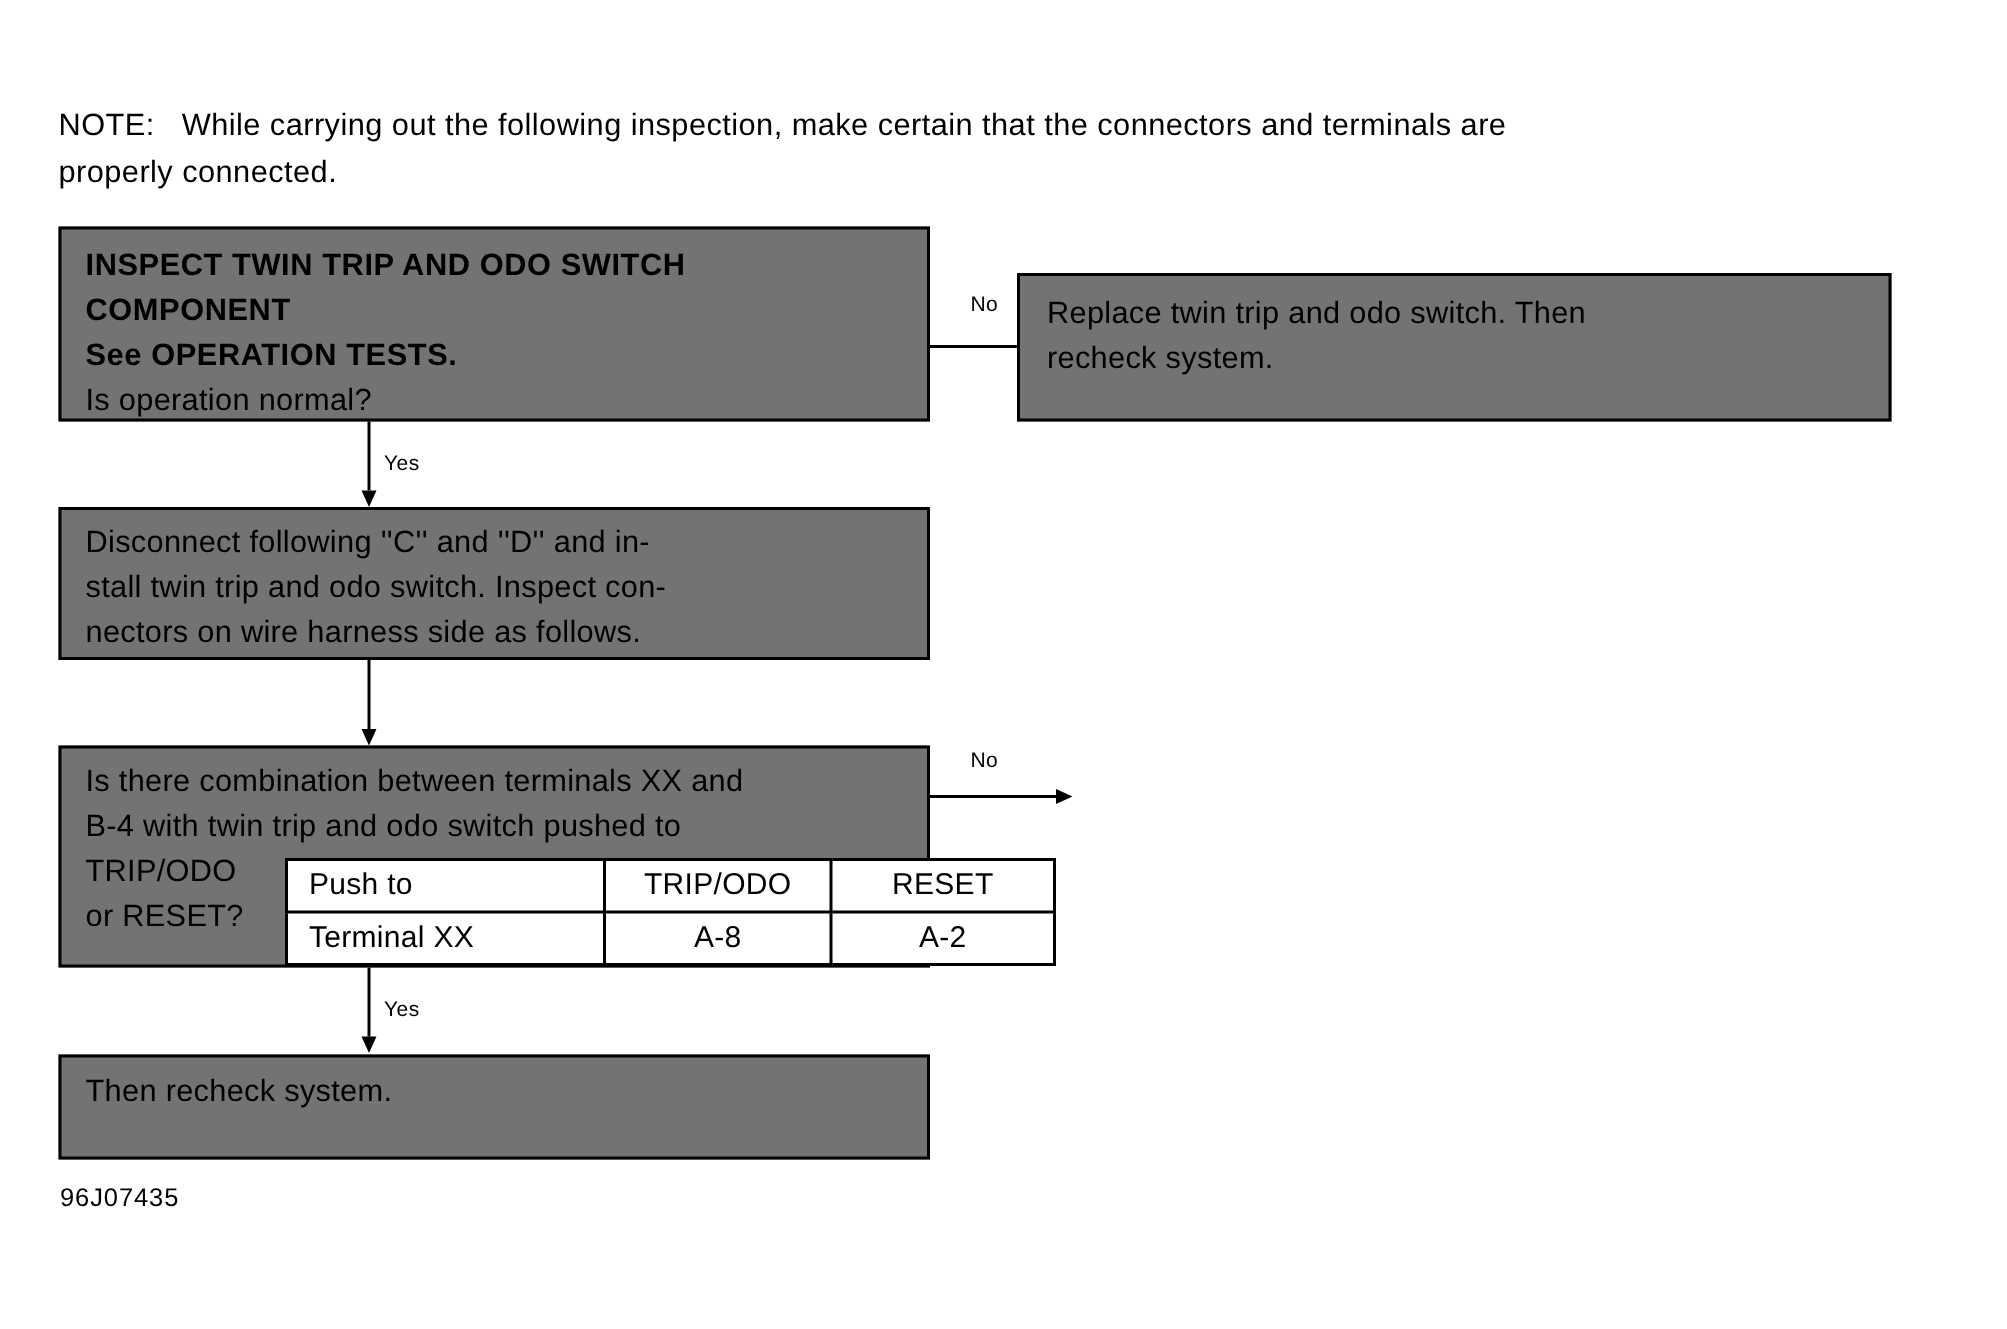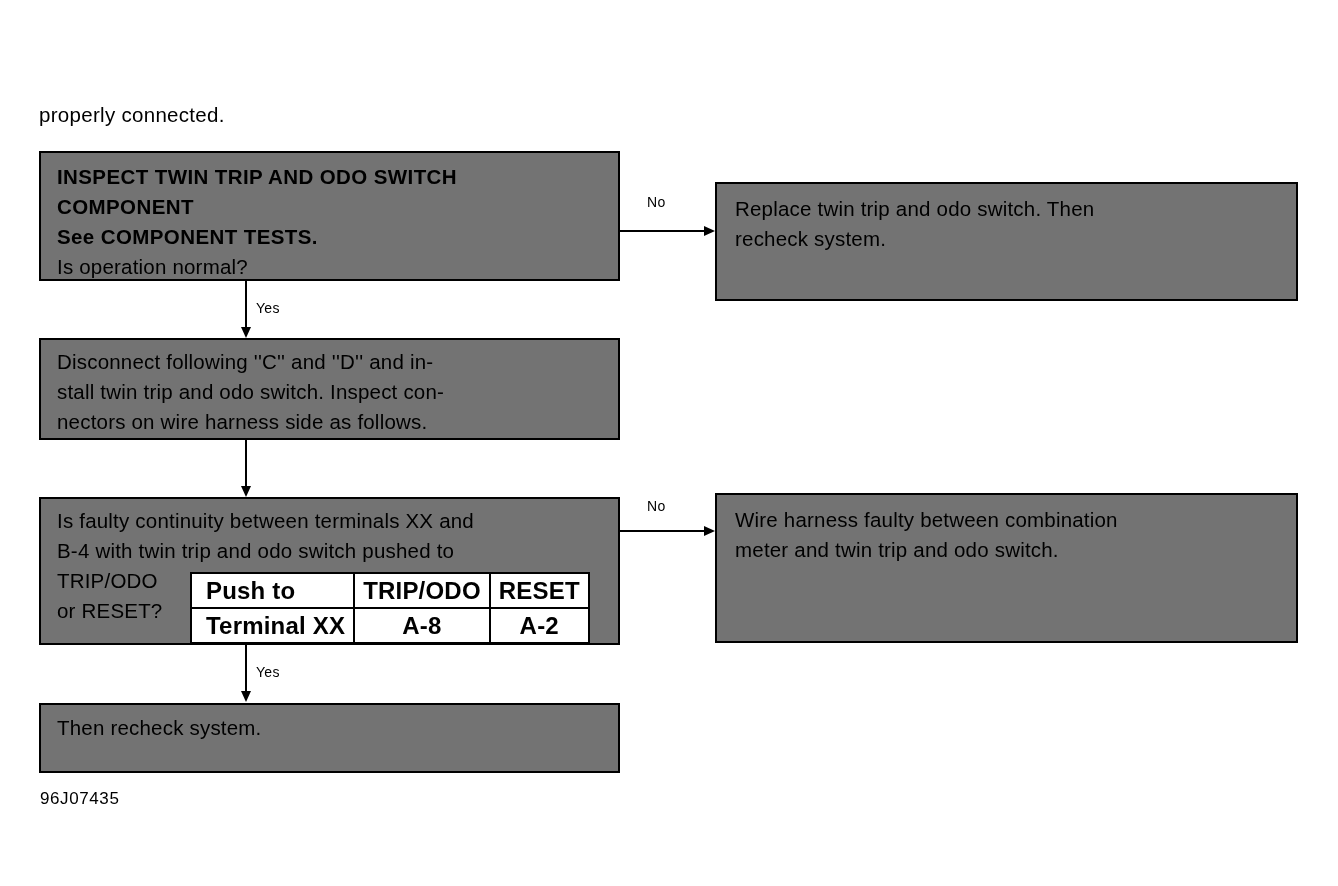--- a/index.html
+++ b/index.html
@@ -58,21 +58,21 @@
     letter-spacing: 0.2px;
     white-space: nowrap;
   }
   .bold { font-weight: bold; letter-spacing: 0.4px; }
 
   
   #box-inspect { left: 39px; top: 151px; width: 581px; height: 130px; }
   #box-inspect .box-text { left: 16px; top: 9px; }
 
   
-  #box-replace-switch { left: 715px; top: 182px; width: 583px; height: 119px; }
+  #box-replace-switch { left: 678px; top: 182px; width: 583px; height: 99px; }
   #box-replace-switch .box-text { left: 18px; top: 10px; }
 
   
   #box-disconnect { left: 39px; top: 338px; width: 581px; height: 102px; }
   #box-disconnect .box-text { left: 16px; top: 7px; }
 
   
   #box-continuity { left: 39px; top: 497px; width: 581px; height: 148px; }
   #box-continuity .box-text { left: 16px; top: 7px; }
 
@@ -82,25 +82,24 @@
 
   
   #box-replace-odometer { left: 39px; top: 703px; width: 581px; height: 70px; }
   #box-replace-odometer .box-text { left: 16px; top: 8px; }
 
   
   .inner-table {
     position: absolute;
     left: 149px;
     top: 73px;
-    width: 366px;
+    width: 514px;
     border-collapse: collapse;
-    font-size: 24px;
+    font-size: 20px;
     background: #ffffff;
-    font-weight: bold;
   }
   .inner-table td {
     border: 2px solid #000000;
     height: 33px;
     padding: 0 8px;
     white-space: nowrap;
     letter-spacing: 0.2px;
   }
   .inner-table td.col-label { width: 178px; text-align: left; padding-left: 14px; }
   .inner-table td.col-val { width: 126px; text-align: center; }
@@ -146,27 +145,30 @@
     font-size: 17px;
     letter-spacing: 0.6px;
     white-space: nowrap;
   }
 </style>
 </head>
 <body>
 
 <div id="page">
 
+  <div class="note">
+    <span class="note-label">NOTE:</span><span>While carrying out the following inspection, make certain that the connectors and terminals are</span>
+  </div>
   <div class="note-line2">properly  connected.</div>
 
   <div class="box" id="box-inspect">
     <div class="box-text">
       <div class="bold">INSPECT TWIN TRIP AND ODO SWITCH</div>
       <div class="bold">COMPONENT</div>
-      <div class="bold">See COMPONENT TESTS.</div>
+      <div class="bold">See OPERATION TESTS.</div>
       <div>Is operation normal?</div>
     </div>
   </div>
 
   <div class="hline" style="left:620px; top:230px; width:84px;"></div>
   <div class="arrow-right" style="left:704px; top:226px;"></div>
   <div class="edge-label" style="left:647px; top:194px;">No</div>
 
   <div class="box" id="box-replace-switch">
     <div class="box-text">
@@ -185,21 +187,21 @@
       <div>stall twin trip and odo switch. Inspect con-</div>
       <div>nectors on wire harness side as follows.</div>
     </div>
   </div>
 
   <div class="vline" style="left:245px; top:440px; height:46px;"></div>
   <div class="arrow-down" style="left:241px; top:486px;"></div>
 
   <div class="box" id="box-continuity">
     <div class="box-text">
-      <div>Is faulty continuity between terminals XX and</div>
+      <div>Is there combination between terminals XX and</div>
       <div>B-4 with twin trip and odo switch pushed to</div>
       <div>TRIP/ODO</div>
       <div>or RESET?</div>
     </div>
 
     <table class="inner-table">
       <tbody>
           <tr>
         <td class="col-label">Push to</td>
         <td class="col-val">TRIP/ODO</td>
@@ -211,26 +213,20 @@
         <td class="col-val2">A-2</td>
       </tr>
     </tbody>
       </table>
   </div>
 
   <div class="hline" style="left:620px; top:530px; width:84px;"></div>
   <div class="arrow-right" style="left:704px; top:526px;"></div>
   <div class="edge-label" style="left:647px; top:498px;">No</div>
 
-  <div class="box" id="box-harness-faulty">
-    <div class="box-text">
-      <div>Wire harness faulty between combination</div>
-      <div>meter and twin trip and odo switch.</div>
-    </div>
-  </div>
 
   <div class="vline" style="left:245px; top:645px; height:46px;"></div>
   <div class="arrow-down" style="left:241px; top:691px;"></div>
   <div class="edge-label" style="left:256px; top:664px;">Yes</div>
 
   <div class="box" id="box-replace-odometer">
     <div class="box-text">
       <div>Then recheck system.</div>
     </div>
   </div>

